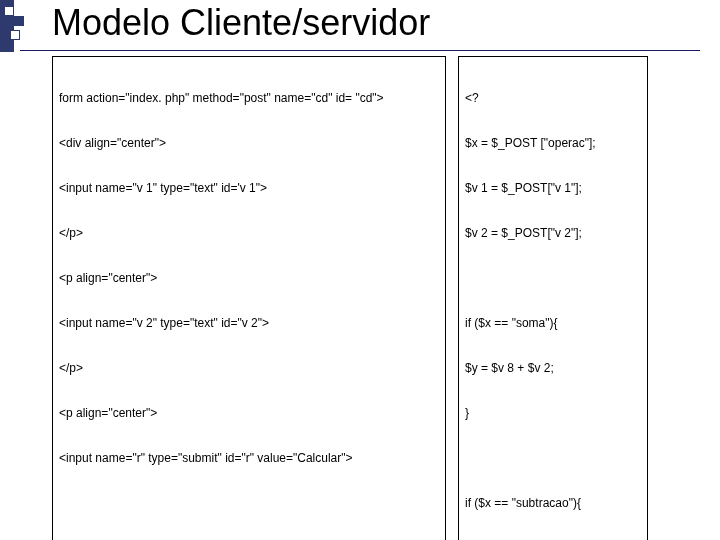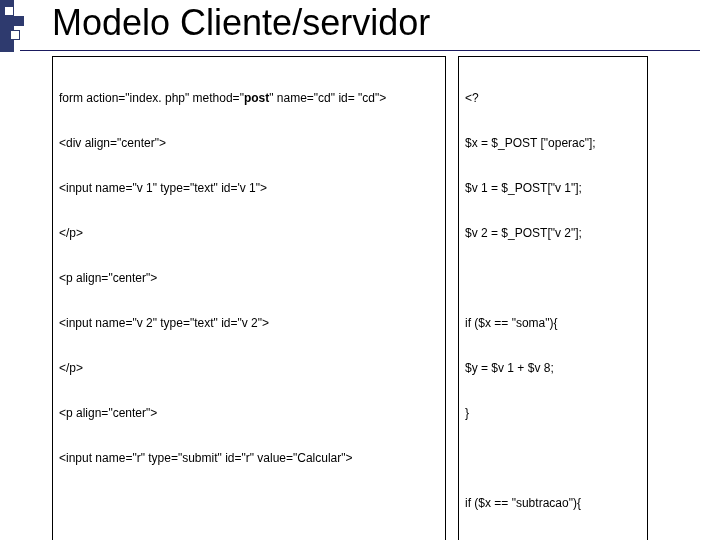--- a/index.html
+++ b/index.html
@@ -76,21 +76,21 @@
     white-space: pre-wrap;
   }
   .box-left {
     width: 394px;
     min-height: 466px;
   }
   .box-right {
     width: 190px;
     min-height: 372px;
   }
-  .bold { font-weight: bold; }
+  .bold { font-weight: normal; }
   .line { display: block; }
 </style>
 </head>
 <body>
 <div class="slide">
 
   <div class="left-accent">
     <div class="bar"></div>
     <div class="sq sq1"></div>
     <div class="sq sq2"></div>
@@ -131,21 +131,21 @@
       
     </div>
 
     <div class="codebox box-right">
       <span class="line">&lt;?</span>
       <span class="line">$x = $_POST ["operac"];</span>
       <span class="line">$v 1 = $_POST["v 1"];</span>
       <span class="line">$v 2 = $_POST["v 2"];</span>
       <span class="line">&nbsp;</span>
       <span class="line">if ($x == "soma"){</span>
-      <span class="line">$y = $v 1 + $v 8;</span>
+      <span class="line">$y = $v 8 + $v 2;</span>
       <span class="line">}</span>
       <span class="line">&nbsp;</span>
       <span class="line">if ($x == "subtracao"){</span>
       
       
       
       
       
       
       

